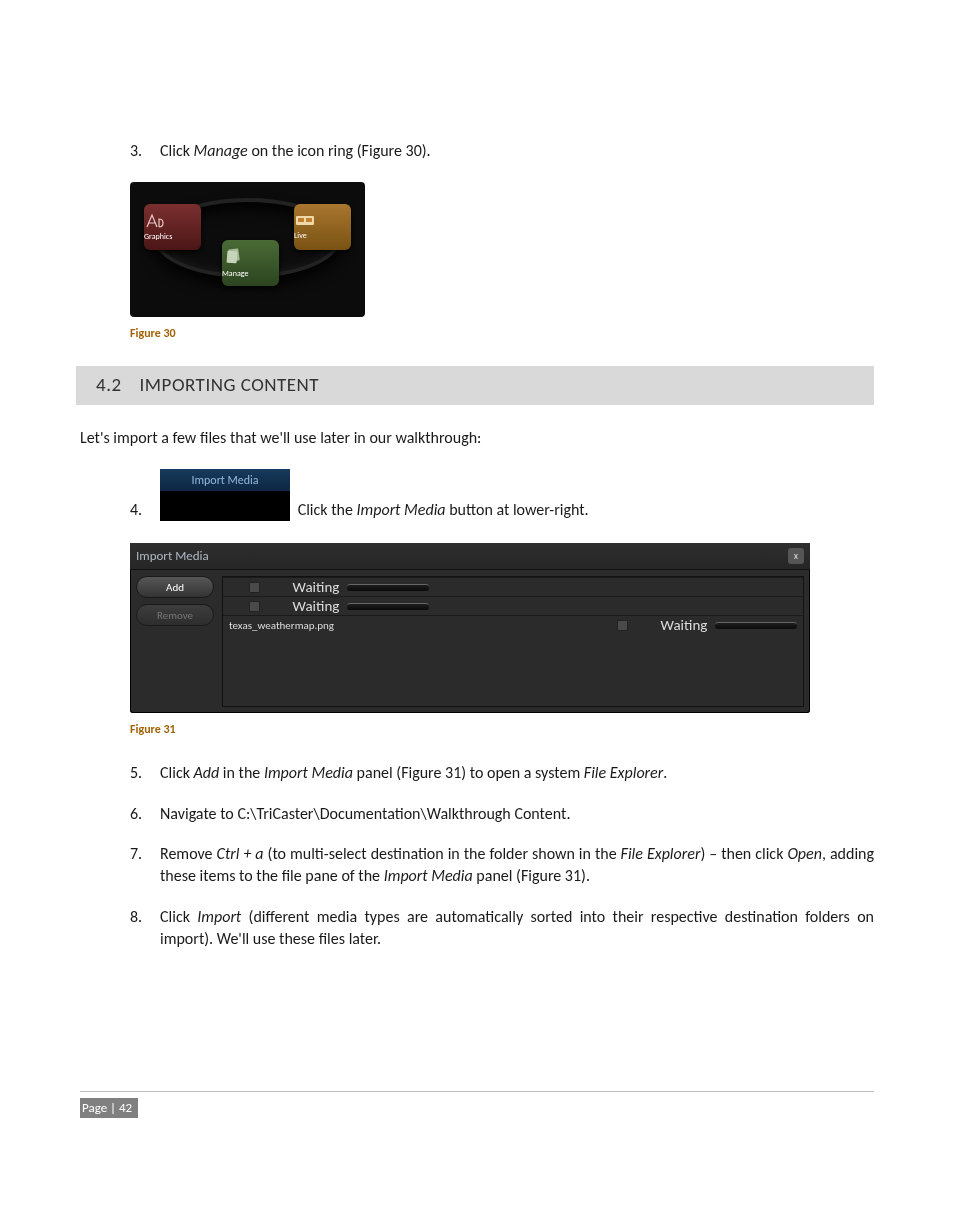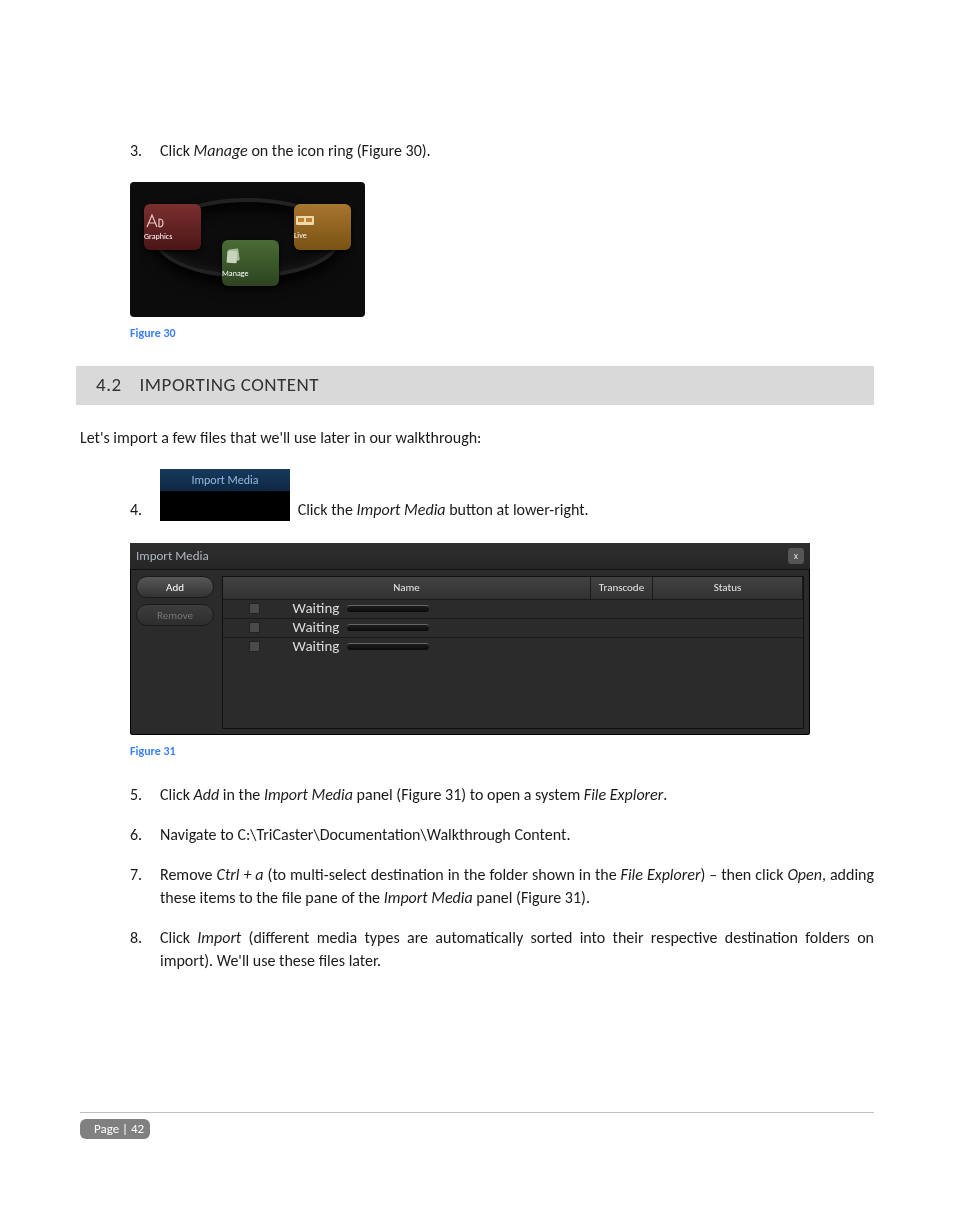--- a/index.html
+++ b/index.html
@@ -53,21 +53,21 @@
     font-size:8px; color:#fff;
     box-shadow: 0 2px 4px rgba(0,0,0,0.8);
   }
   .ring-icon svg { display:block; margin-bottom:2px; }
   .ri-graphics { top:22px; left:14px; background: linear-gradient(#7b2f2f,#4b1616); }
   .ri-live     { top:22px; right:14px; background: linear-gradient(#a8762f,#795213); }
   .ri-manage   { top:58px; left:92px; background: linear-gradient(#4a6b35,#2c4420); }
 
   .caption {
     font-size: 12px;
-    color: #3b82f6;
+    color: #a16207;
     font-weight: bold;
     margin: 8px 0 24px 50px;
   }
 
   .section-heading {
     background: #d9d9d9;
     padding: 6px 20px;
     margin: 6px 0 22px -4px;
     font-size: 19px;
     color: #333;
@@ -137,21 +137,21 @@
   .imp-empty { height:72px; }
 
   .page-footer {
     margin-top: 140px;
     border-top: 1px solid #bfbfbf;
     padding-top: 4px;
   }
   .page-footer .pg {
     display:inline-block;
     background:#808080; color:#fff;
-    font-size:13px; padding:1px 6px 1px 14px;border-radius:6px;
+    font-size:13px; padding:1px 6px 1px 2px;
   }
 </style>
 </head>
 <body>
 
 <div class="list-item">
   <div class="num">3.</div>
   <div class="content">
     <span>Click </span><em>Manage</em><span> on the icon ring (Figure 30).</span>
   </div>
@@ -204,52 +204,48 @@
     <span>Import Media</span>
     <span class="spacer"></span>
     <span class="imp-close">x</span>
   </div>
   <div class="imp-body">
     <div class="imp-left">
       <div class="imp-btn">Add</div>
       <div class="imp-btn disabled">Remove</div>
     </div>
     <div class="imp-table">
-      <div class="imp-thead">
-        <div class="col-name">Name</div>
-        <div class="col-tc">Transcode</div>
-        <div class="col-status">Status</div>
+      <div class="imp-row">
+        <div class="col-tc">
+            <span class="chk"></span>
+          </div>
+        <div class="col-status">
+            <span class="status-text">Waiting</span>
+            <span class="progress"></span>
+          </div>
       </div>
       <div class="imp-row">
         <div class="col-tc">
             <span class="chk"></span>
           </div>
         <div class="col-status">
             <span class="status-text">Waiting</span>
             <span class="progress"></span>
           </div>
       </div>
       <div class="imp-row">
+        <div class="col-name">texas_weathermap.png</div>
         <div class="col-tc">
             <span class="chk"></span>
           </div>
         <div class="col-status">
             <span class="status-text">Waiting</span>
             <span class="progress"></span>
           </div>
       </div>
-      <div class="imp-row">
-        <div class="col-tc">
-            <span class="chk"></span>
-          </div>
-        <div class="col-status">
-            <span class="status-text">Waiting</span>
-            <span class="progress"></span>
-          </div>
-      </div>
       <div class="imp-empty"></div>
     </div>
   </div>
 </div>
 <div class="caption">Figure 31</div>
 
 <div class="list-item">
   <div class="num">5.</div>
   <div class="content">
     <span>Click </span><em>Add</em><span> in the </span><em>Import Media</em><span> panel (Figure 31) to open a system </span><em>File Explorer</em><span>.</span>

